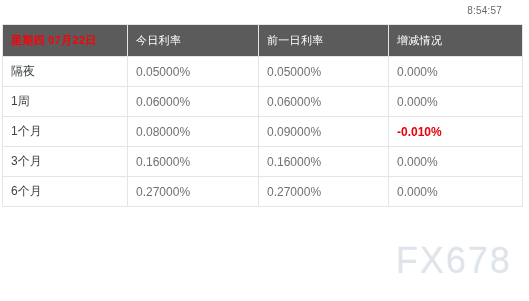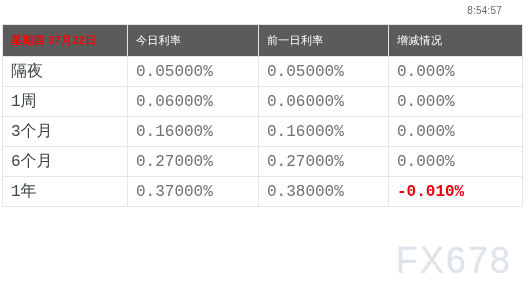--- a/index.html
+++ b/index.html
@@ -74,24 +74,23 @@
     font-size: 11px;
     letter-spacing: 0.3px;
   }
   thead th.date-head {
     color: #fb0007;
     font-weight: bold;
   }
 
   tbody td {
     height: 29px;
-    font-size: 16px;
+    font-size: 12px;
     color: #5e6366;
     background: #ffffff;
-    font-family: Liberation Mono, monospace;
   }
   tbody td.term-cell {
     color: #3f4447;
   }
   tbody td.value-cell {
     color: #6d7276;
   }
   tbody td.change-cell {
     color: #6d7276;
   }
@@ -146,34 +145,34 @@
           <td class="value-cell">0.05000%</td>
           <td class="change-cell">0.000%</td>
         </tr>
         <tr>
           <td class="term-cell">1周</td>
           <td class="value-cell">0.06000%</td>
           <td class="value-cell">0.06000%</td>
           <td class="change-cell">0.000%</td>
         </tr>
         <tr>
+          <td class="term-cell">1个月</td>
+          <td class="value-cell">0.08000%</td>
+          <td class="value-cell">0.09000%</td>
+          <td class="change-cell neg">-0.010%</td>
+        </tr>
+        <tr>
           <td class="term-cell">3个月</td>
           <td class="value-cell">0.16000%</td>
           <td class="value-cell">0.16000%</td>
           <td class="change-cell">0.000%</td>
         </tr>
         <tr>
           <td class="term-cell">6个月</td>
           <td class="value-cell">0.27000%</td>
           <td class="value-cell">0.27000%</td>
           <td class="change-cell">0.000%</td>
         </tr>
-        <tr>
-          <td class="term-cell">1年</td>
-          <td class="value-cell">0.37000%</td>
-          <td class="value-cell">0.38000%</td>
-          <td class="change-cell neg">-0.010%</td>
-        </tr>
       </tbody>
   </table>
 </div>
 
 <div class="watermark">FX678</div>
 
 </body></html>

